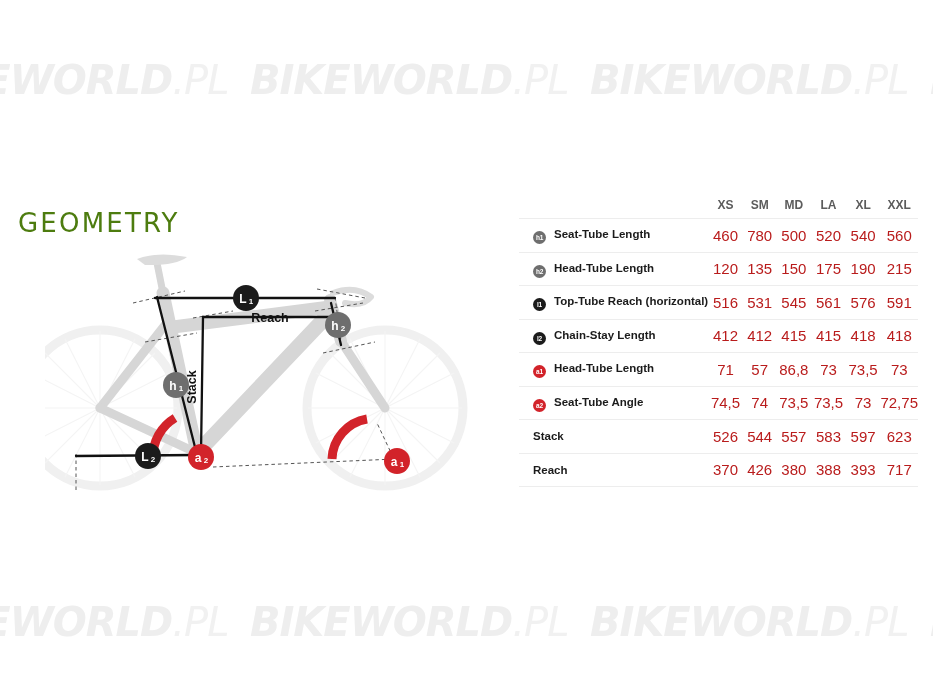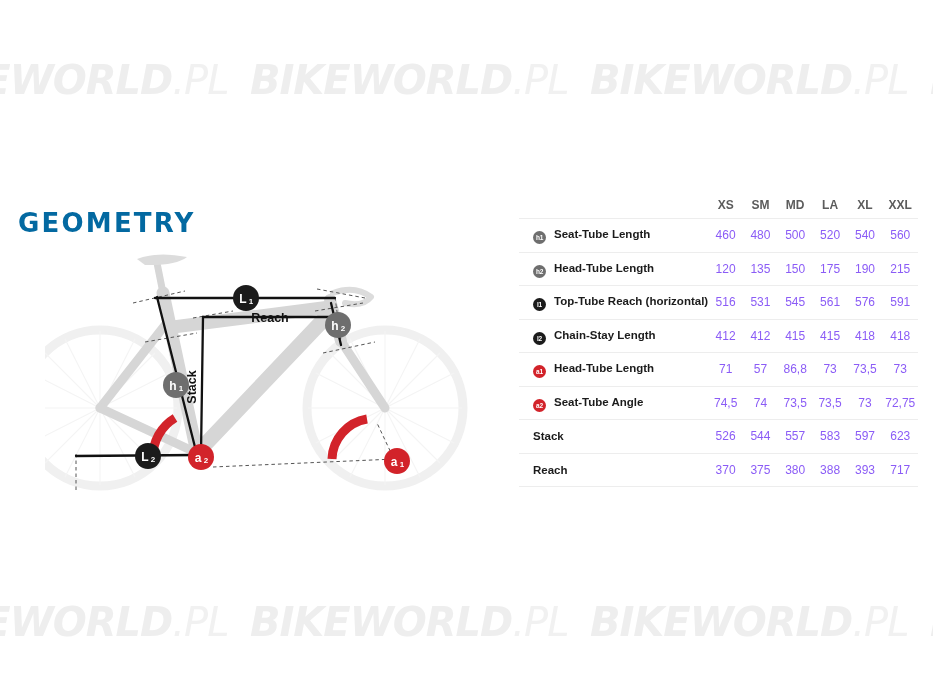--- a/index.html
+++ b/index.html
@@ -44,23 +44,23 @@
   .wm .wm-main { font-weight: bold; }
   .wm .wm-tld  { font-weight: normal; color: #f1f1f1; }
 
   
   #page-title {
     position: absolute;
     left: 18px;
     top: 208px;
     font-family: "DejaVu Sans", sans-serif;
     font-size: 26px;
-    font-weight: 700;
+    font-weight: 400;
     letter-spacing: 2.2px;
-    color: #0369a1;
+    color: #4d7c0f;
     z-index: 4;
   }
 
   
   #diagram {
     position: absolute;
     left: 45px;
     top: 245px;
     width: 450px;
     height: 265px;
@@ -121,22 +121,22 @@
     vertical-align: middle;
   }
   td.label-cell {
     font-size: 11.5px;
     font-weight: bold;
     color: #1b1b1b;
     white-space: nowrap;
     padding-left: 14px !important;
   }
   td.val-cell {
-    font-size: 12px;
-    color: #8b5cf6;
+    font-size: 15px;
+    color: #b91c1c;
     text-align: center;
   }
   .row-badge {
     display: inline-block;
     width: 13px;
     height: 13px;
     border-radius: 50%;
     margin-right: 8px;
     position: relative;
     top: 2px;
@@ -333,21 +333,21 @@
         <th style="width: 36px; text-align: center;">MD</th>
         <th style="width: 36px;">LA</th>
         <th style="width: 36px;">XL</th>
         <th style="width: 36px;">XXL</th>
       </tr>
   </thead>
   <tbody>
       <tr>
         <td class="label-cell"><span class="row-badge" style="background: rgb(110, 110, 110);">h1</span><span>Seat-Tube Length</span></td>
         <td class="val-cell">460</td>
-        <td class="val-cell">480</td>
+        <td class="val-cell">780</td>
         <td class="val-cell">500</td>
         <td class="val-cell">520</td>
         <td class="val-cell">540</td>
         <td class="val-cell">560</td>
       </tr>
       <tr>
         <td class="label-cell"><span class="row-badge" style="background: rgb(110, 110, 110);">h2</span><span>Head-Tube Length</span></td>
         <td class="val-cell">120</td>
         <td class="val-cell">135</td>
         <td class="val-cell">150</td>
@@ -396,20 +396,20 @@
         <td class="val-cell">526</td>
         <td class="val-cell">544</td>
         <td class="val-cell">557</td>
         <td class="val-cell">583</td>
         <td class="val-cell">597</td>
         <td class="val-cell">623</td>
       </tr>
       <tr>
         <td class="label-cell"><span>Reach</span></td>
         <td class="val-cell">370</td>
-        <td class="val-cell">375</td>
+        <td class="val-cell">426</td>
         <td class="val-cell">380</td>
         <td class="val-cell">388</td>
         <td class="val-cell">393</td>
         <td class="val-cell">717</td>
       </tr>
     </tbody>
 </table>
 
 </body></html>

